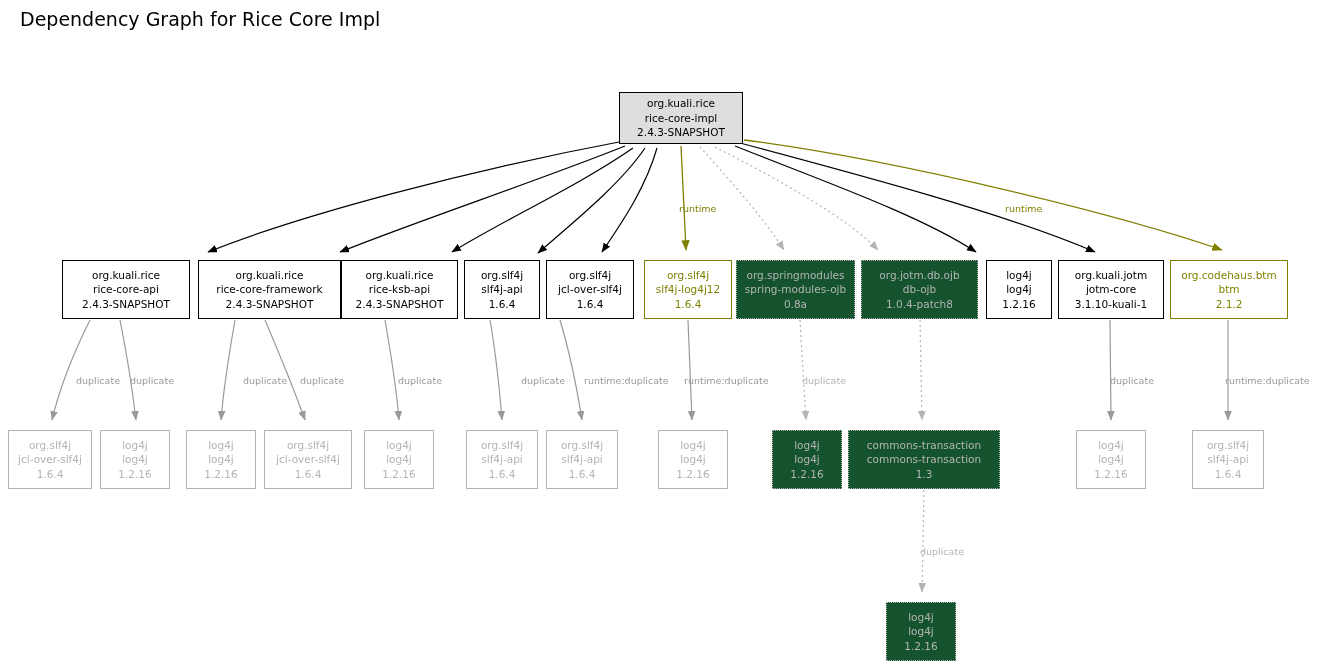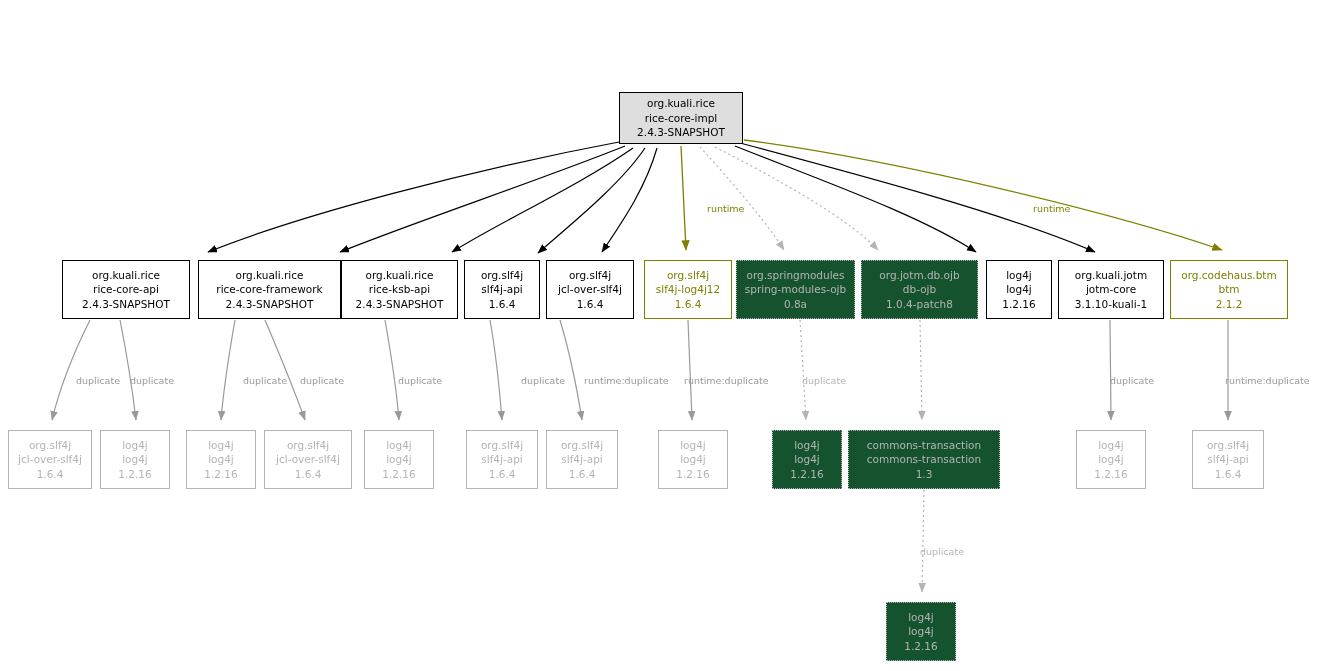--- a/index.html
+++ b/index.html
@@ -89,28 +89,29 @@
     border: 1px solid #b4b4b4;
     color: #b4b4b4;
   }
   .edge-label {
     position: absolute;
     font-size: 9.5px;
     font-family: "DejaVu Sans", sans-serif;
     white-space: nowrap;
   }
   .edge-label.grey { color: #999999; }
-  .edge-label.olive { color: #7f8000; margin-left: 28px; }
+  .edge-label.olive { color: #7f8000; }
   .edge-label.dotted-grey { color: #b4b4b4; }
 </style>
 </head>
 <body>
 
 <div id="canvas">
 
+  <div class="title">Dependency Graph for Rice Core Impl</div>
 
   <svg id="edges" viewBox="0 0 1333 671">
     <defs>
       <marker id="ar-black" markerWidth="9" markerHeight="9" refX="7.5" refY="3.2" orient="auto">
         <path d="M0,0 L8,3.2 L0,6.4 z" fill="#000000"></path>
       </marker>
       <marker id="ar-olive" markerWidth="9" markerHeight="9" refX="7.5" refY="3.2" orient="auto">
         <path d="M0,0 L8,3.2 L0,6.4 z" fill="#7f8000"></path>
       </marker>
       <marker id="ar-grey" markerWidth="9" markerHeight="9" refX="7.5" refY="3.2" orient="auto">

